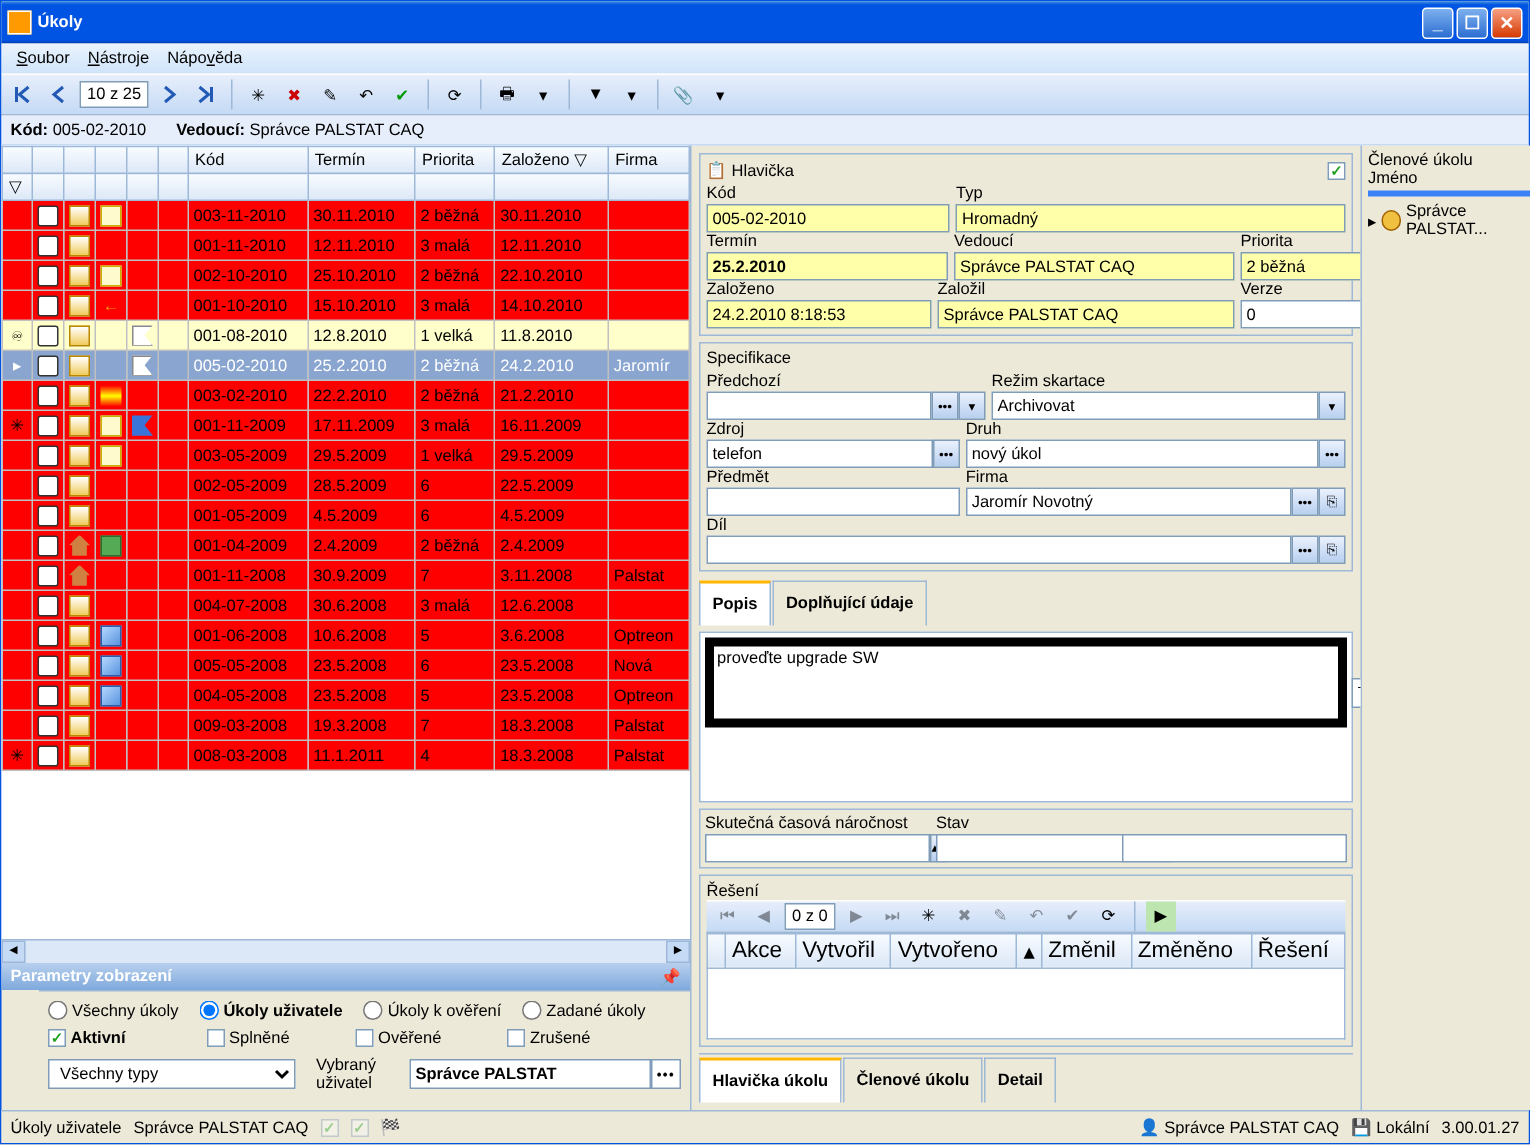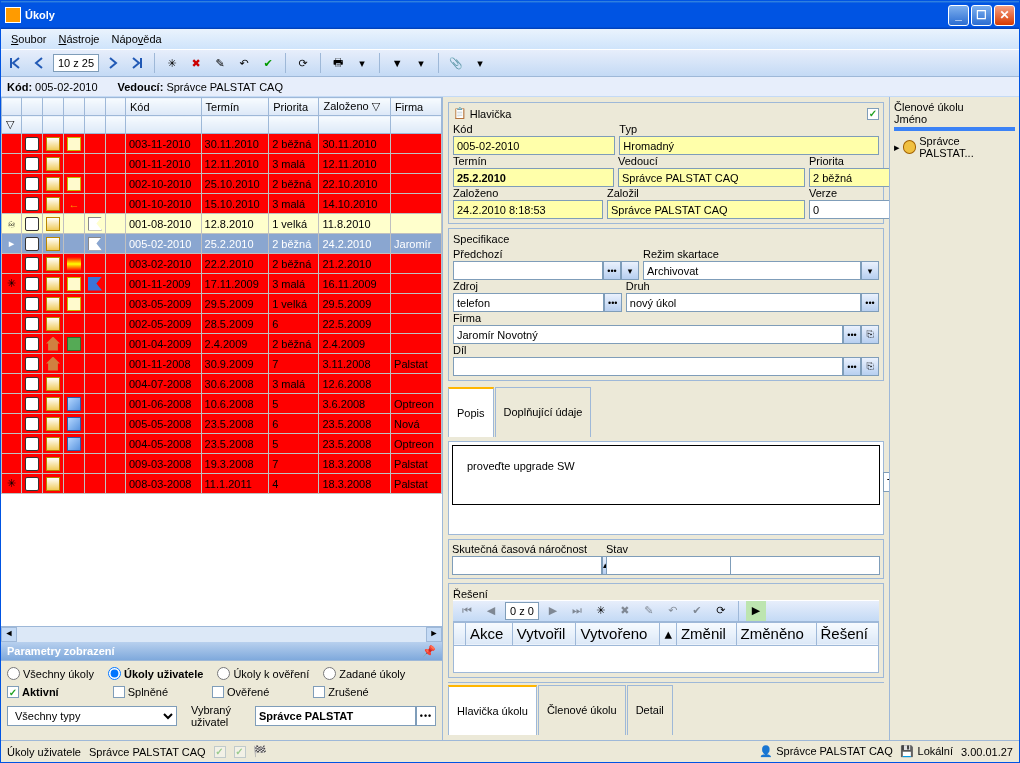--- a/index.html
+++ b/index.html
@@ -40,41 +40,41 @@
   .ic-note { background:#fffacd; border:1px solid #c8b200; }
   .ic-home { background:#d08040; clip-path: polygon(50% 0,100% 50%,85% 50%,85% 100%,15% 100%,15% 50%,0 50%); }
   .ic-cube { background:linear-gradient(135deg,#b4d7ff,#5a94de); border:1px solid #2b5da8; }
   .ic-green { background:#55aa55; border:1px solid #2e6e2e; }
   .ic-user { background:#f0c040; border-radius:50%; border:1px solid #a06000; }
   .scroll-h { height:16px; background:#dce8f7; border-top:1px solid #9eb8d8; display:flex; }
   .scroll-h .arr { width:16px; background:#c4daf5; border:1px solid #9eb8d8; text-align:center; font-size:9px; }
   .scroll-h .track { flex:1; }
   .paramhdr { background: linear-gradient(to bottom,#b8d0ee,#7fa9dc); height:18px; color:#fff; padding:2px 6px; font-weight:bold; display:flex; align-items:center; }
   .paramhdr .pin { margin-left:auto; }
-  .params { background:#ece9d8; padding:6px; border-top:1px solid #9eb8d8; }
+  .params { background:#ece9d8; padding:6px; border-top:1px solid #9eb8d8;margin-left:25px; }
   .params .row { display:flex; gap:14px; margin-bottom:6px; align-items:center; }
   .params label { display:flex; align-items:center; gap:3px; white-space:nowrap; }
   .params input[type=text], .params select { border:1px solid #7f9db9; background:#fff; height:20px; padding:0 3px; }
   .dotbtn { width:20px; height:20px; background:#fff; border:1px solid #7f9db9; display:inline-flex; align-items:center; justify-content:center; font-weight:bold; letter-spacing:1px; font-size:9px; }
   .details { flex:1; padding:5px; display:flex; flex-direction:column; gap:4px; overflow:hidden; }
   .panel { border:1px solid #9eb8d8; background:#ece9d8; padding:4px; }
   .panel .phdr { display:flex; align-items:center; margin-bottom:3px; gap:3px; }
   .fld { display:flex; flex-direction:column; }
   .fld .flab { font-size:11px; margin-bottom:1px; }
   .fld input, .fld select { border:1px solid #7f9db9; height:19px; padding:0 3px; background:#fff; }
   .fld input.y { background:#ffffaa; }
   .frow { display:flex; gap:4px; }
   .combo { display:flex; }
   .combo input { flex:1; }
   .combo .cbtn { width:18px; height:19px; background:linear-gradient(to bottom,#eaf1fd,#b7cff0); border:1px solid #7f9db9; display:flex; align-items:center; justify-content:center; font-size:9px; }
   .tabs { display:flex; gap:1px; margin-top:2px; }
-  .tab { background:#ece9d8; border:1px solid #9eb8d8; border-bottom:none; padding:18px 8px; }
+  .tab { background:#ece9d8; border:1px solid #9eb8d8; border-bottom:none; padding:8px 8px;font-weight:bold; }
   .tab.active { background:#fff; border-top:2px solid #ffb600; }
   .tabbody { background:#fff; border:1px solid #9eb8d8; flex:1; padding:3px; position:relative; }
-  .textarea { width:100%; height:60px; border:1px solid #000000; padding:14px; resize:none; background:#fff; }
+  .textarea { width:100%; height:60px; border:6px solid #000000; padding:2px; resize:none; background:#fff; }
   .subgrid th { background: linear-gradient(to bottom,#f7fbff,#dce8f7); border:1px solid #9eb8d8; padding:2px 4px; font-weight:normal; text-align:left; font-size:15px; }
   .members { width:130px; border-left:1px solid #9eb8d8; padding:4px; background:#ece9d8; }
   .members .mhdr { font-weight:normal; border-bottom:4px solid #3b82f6; padding-bottom:2px; }
   .members .tree { margin-top:3px; }
   .members .tnode { padding:1px 0; display:flex; align-items:center; gap:3px; }
   .members .tnode.child { padding-left:14px; }
   .bottomtabs { display:flex; gap:1px; background:#ece9d8; border-top:1px solid #9eb8d8; padding-top:2px; }
   .status { height:22px; background:#ece9d8; border-top:1px solid #9eb8d8; display:flex; align-items:center; padding:0 6px; gap:8px; font-size:11px; }
   .status .sep { flex:1; }
   .chk { width:12px; height:12px; border:1px solid #7f9db9; background:#fff; display:inline-flex; align-items:center; justify-content:center; color:#21a121; font-size:10px; font-weight:bold; }
@@ -305,20 +305,33 @@
                 <td class="iconcell"></td>
                 <td>002-05-2009</td>
                 <td>28.5.2009</td>
                 <td>6</td>
                 <td>22.5.2009</td>
                 <td></td>
               </tr>
               <tr class="red">
                 <td class="iconcell"></td>
                 <td class="iconcell"><span class="ic ic-dot"></span></td>
+                <td class="iconcell"><span class="ic ic-env"></span></td>
+                <td class="iconcell"></td>
+                <td class="iconcell"><span class="ic ic-flag"></span></td>
+                <td class="iconcell"></td>
+                <td>001-05-2009</td>
+                <td>4.5.2009</td>
+                <td>6</td>
+                <td>4.5.2009</td>
+                <td></td>
+              </tr>
+              <tr class="red">
+                <td class="iconcell"></td>
+                <td class="iconcell"><span class="ic ic-dot"></span></td>
                 <td class="iconcell"><span class="ic ic-home"></span></td>
                 <td class="iconcell"><span class="ic ic-green"></span></td>
                 <td class="iconcell"><span class="ic ic-flag"></span></td>
                 <td class="iconcell"></td>
                 <td>001-04-2009</td>
                 <td>2.4.2009</td>
                 <td>2 běžná</td>
                 <td>2.4.2009</td>
                 <td></td>
               </tr>
@@ -557,20 +570,24 @@
               </div>
             <div class="fld" style="flex:1.5">
                 <span class="flab">Druh</span>
                 <div class="combo">
                   <input value="nový úkol" style="">
                   <div class="cbtn">•••</div>
                 </div>
               </div>
           </div>
           <div class="frow">
+            <div class="fld" style="flex:1">
+                <span class="flab">Předmět</span>
+                <input style="">
+              </div>
             <div class="fld" style="flex:1.5">
                 <span class="flab">Firma</span>
                 <div class="combo">
                   <input value="Jaromír Novotný" style="">
                   <div class="cbtn">•••</div>
                   <div class="cbtn">⎘</div>
                 </div>
               </div>
           </div>
           <div class="frow">

